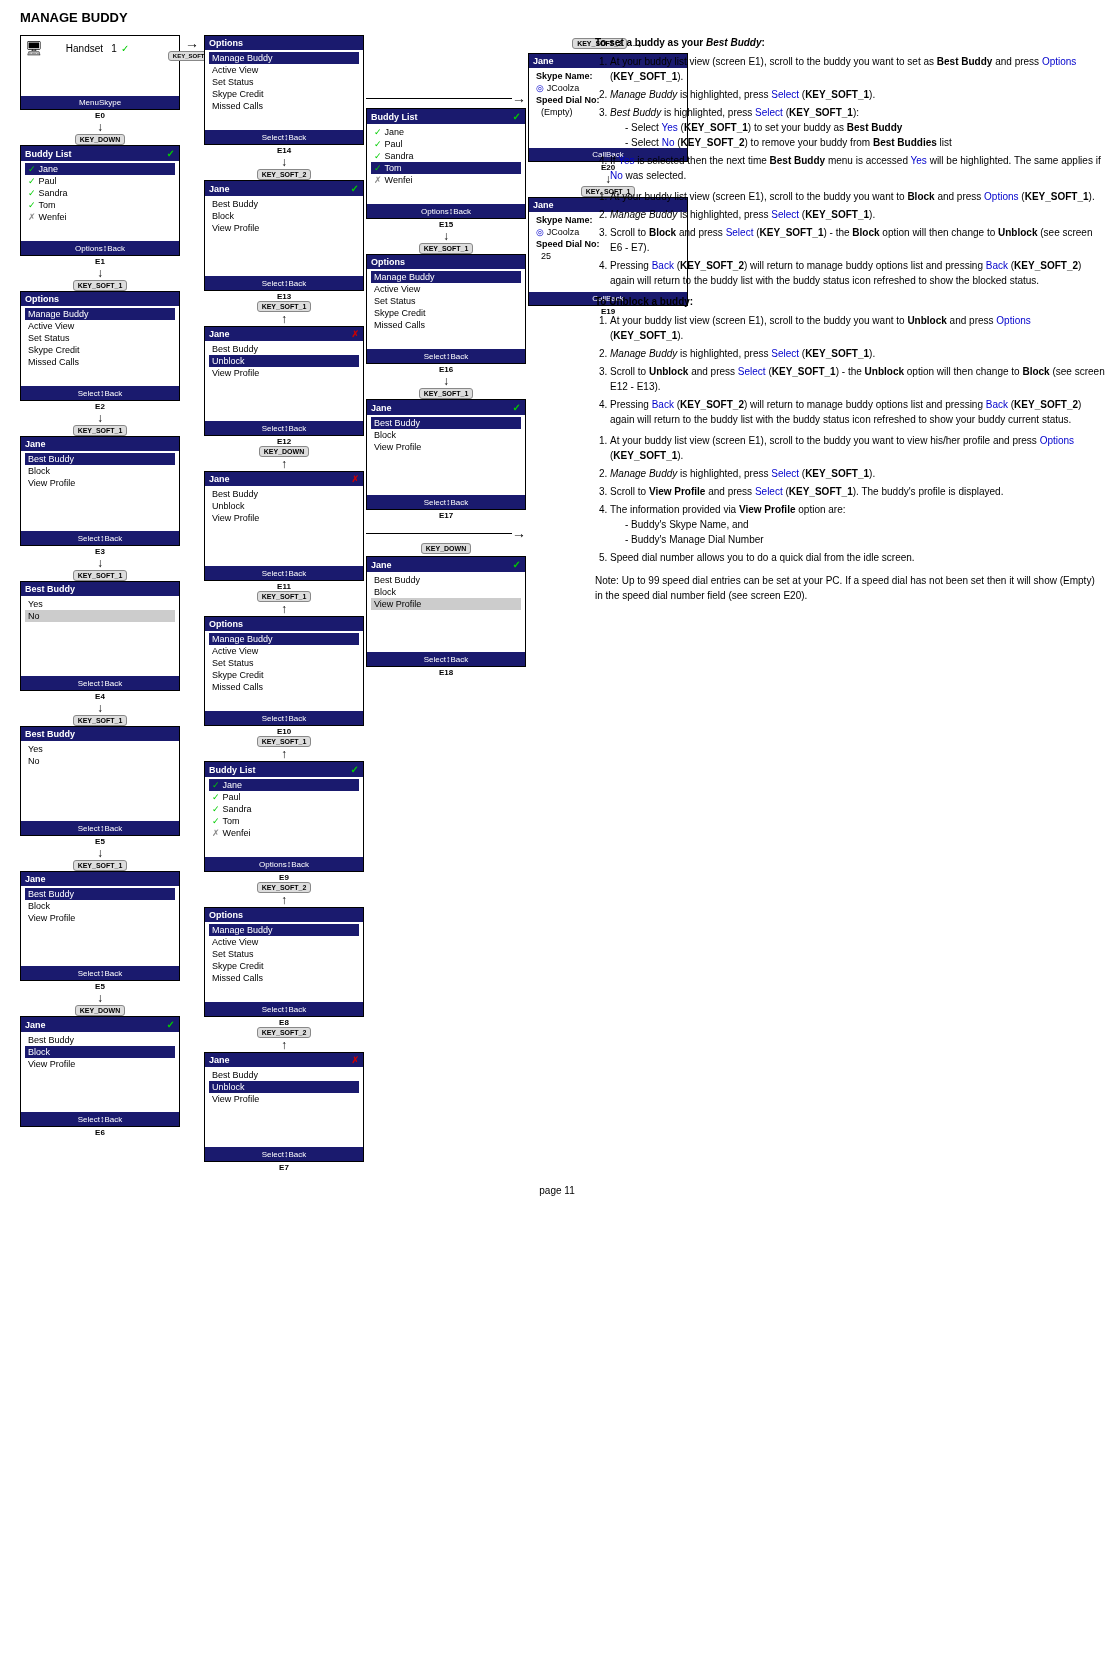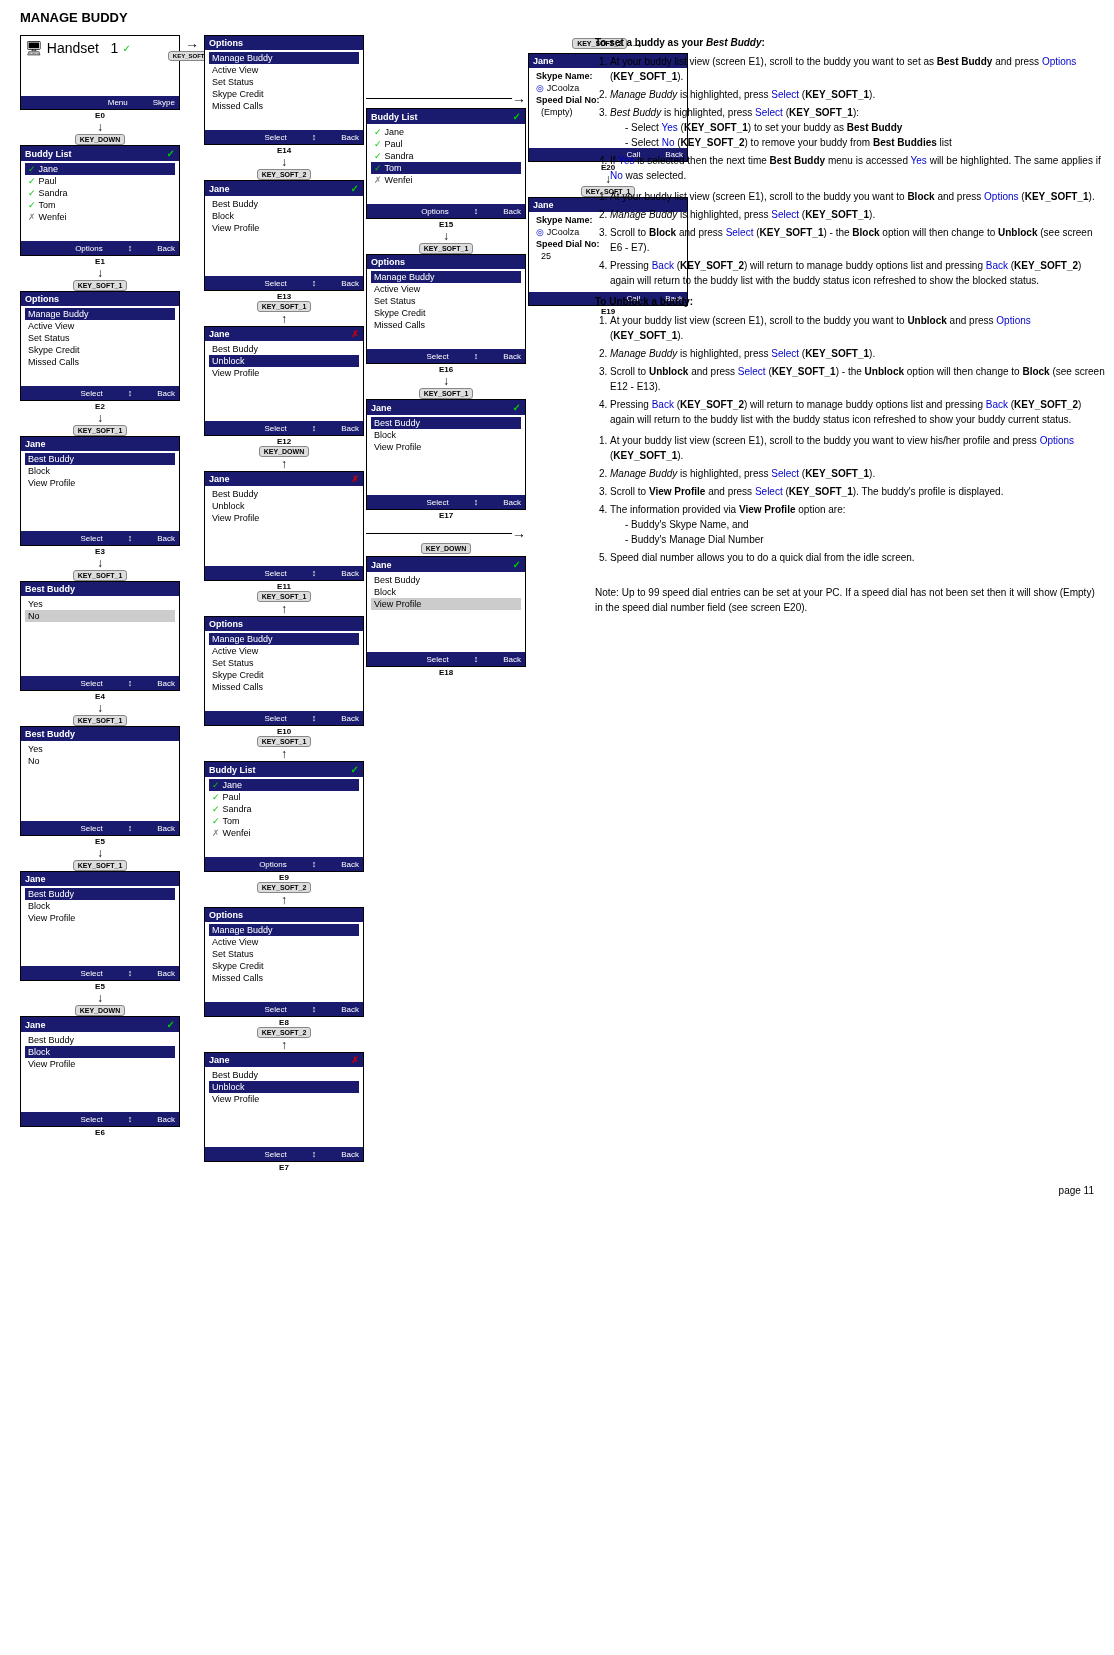--- a/index.html
+++ b/index.html
@@ -45,23 +45,22 @@
     .screen-body {
       padding: 2px 4px;
       min-height: 80px;
     }
     .screen-footer {
       background: #1a1a6e;
       color: #fff;
       padding: 2px 4px;
       font-size: 8px;
       display: flex;
-      justify-content: flex-end;
+      justify-content: center;
       align-items: center;
-      gap: 25px;
     }
     .screen-footer .arrows {
       font-size: 9px;
     }
 
     
     .menu-item {
       padding: 1px 3px;
       font-size: 9px;
       cursor: default;
@@ -210,21 +209,21 @@
 
     <div style="display:flex; flex-direction:row; align-items:flex-start; gap:2px; margin-bottom:3px;">
 
       <div class="vert-flow" style="width:168px;">
 
         <div class="screen-block">
           <div class="screen">
             <div class="handset-area">
               <div class="handset-row">
                 <span style="font-size:14px;">🖥</span>
-                <span style="font-size:14px;">Handset &nbsp; 1</span>
+                <span style="font-size:10px;margin-left:19px;">Handset &nbsp; 1</span>
                 <span style="color:#00cc00; font-size:10px;">✓</span>
               </div>
             </div>
             <div class="screen-footer">
               <span>Menu</span>
               <span>Skype</span>
             </div>
           </div>
           <span class="screen-id">E0</span>
         </div>
@@ -863,19 +862,19 @@
       <li><em>Manage Buddy</em> is highlighted, press <span class="blue">Select</span> (<strong>KEY_SOFT_1</strong>).</li>
       <li>Scroll to <strong>View Profile</strong> and press <span class="blue">Select</span> (<strong>KEY_SOFT_1</strong>). The buddy's profile is displayed.</li>
       <li>The information provided via <strong>View Profile</strong> option are:<br>
         <span class="indent">- Buddy's Skype Name, and</span><br>
         <span class="indent">- Buddy's Manage Dial Number</span>
       </li>
       <li>Speed dial number allows you to do a quick dial from the idle screen.</li>
     </ol>
 
 
-    <p style="margin-top:20px;">Note: Up to 99 speed dial entries can be set at your PC. If a speed dial has not been set then it will show (Empty) in the speed dial number field (see screen E20).</p>
+    <p style="margin-top:8px;">Note: Up to 99 speed dial entries can be set at your PC. If a speed dial has not been set then it will show (Empty) in the speed dial number field (see screen E20).</p>
 
   </div>
 
 </div>
 
-<div style="text-align:right; margin-top:10px; font-size:10px;">page 11</div>
+<div style="text-align:center; margin-top:10px; font-size:10px;">page 11</div>
 
 </body></html>

